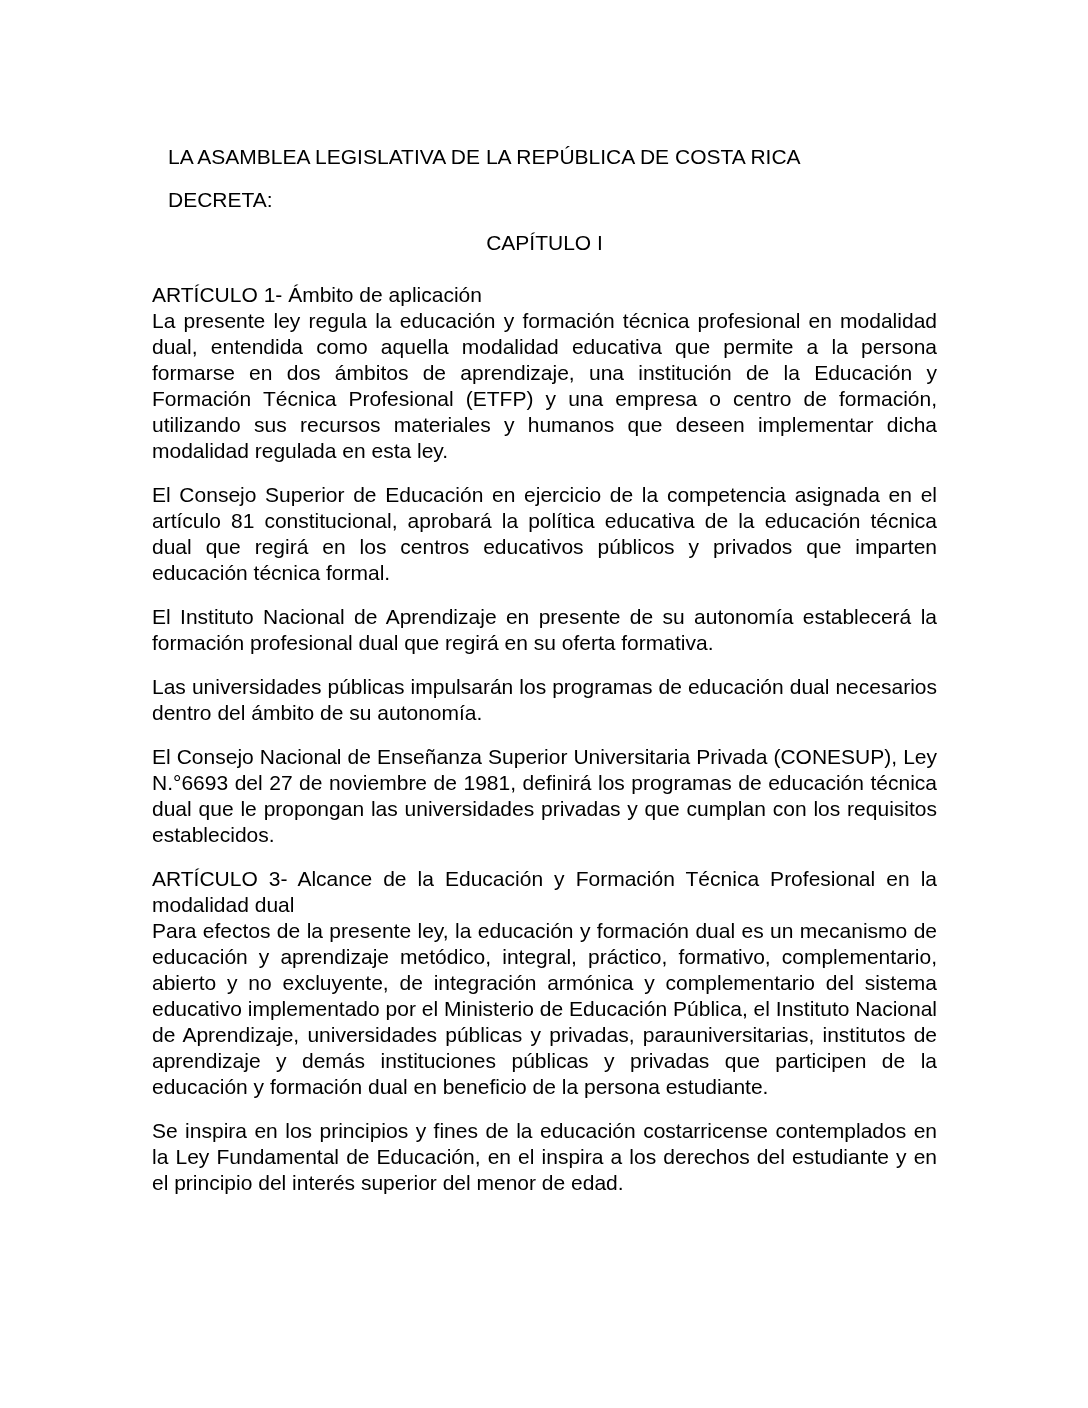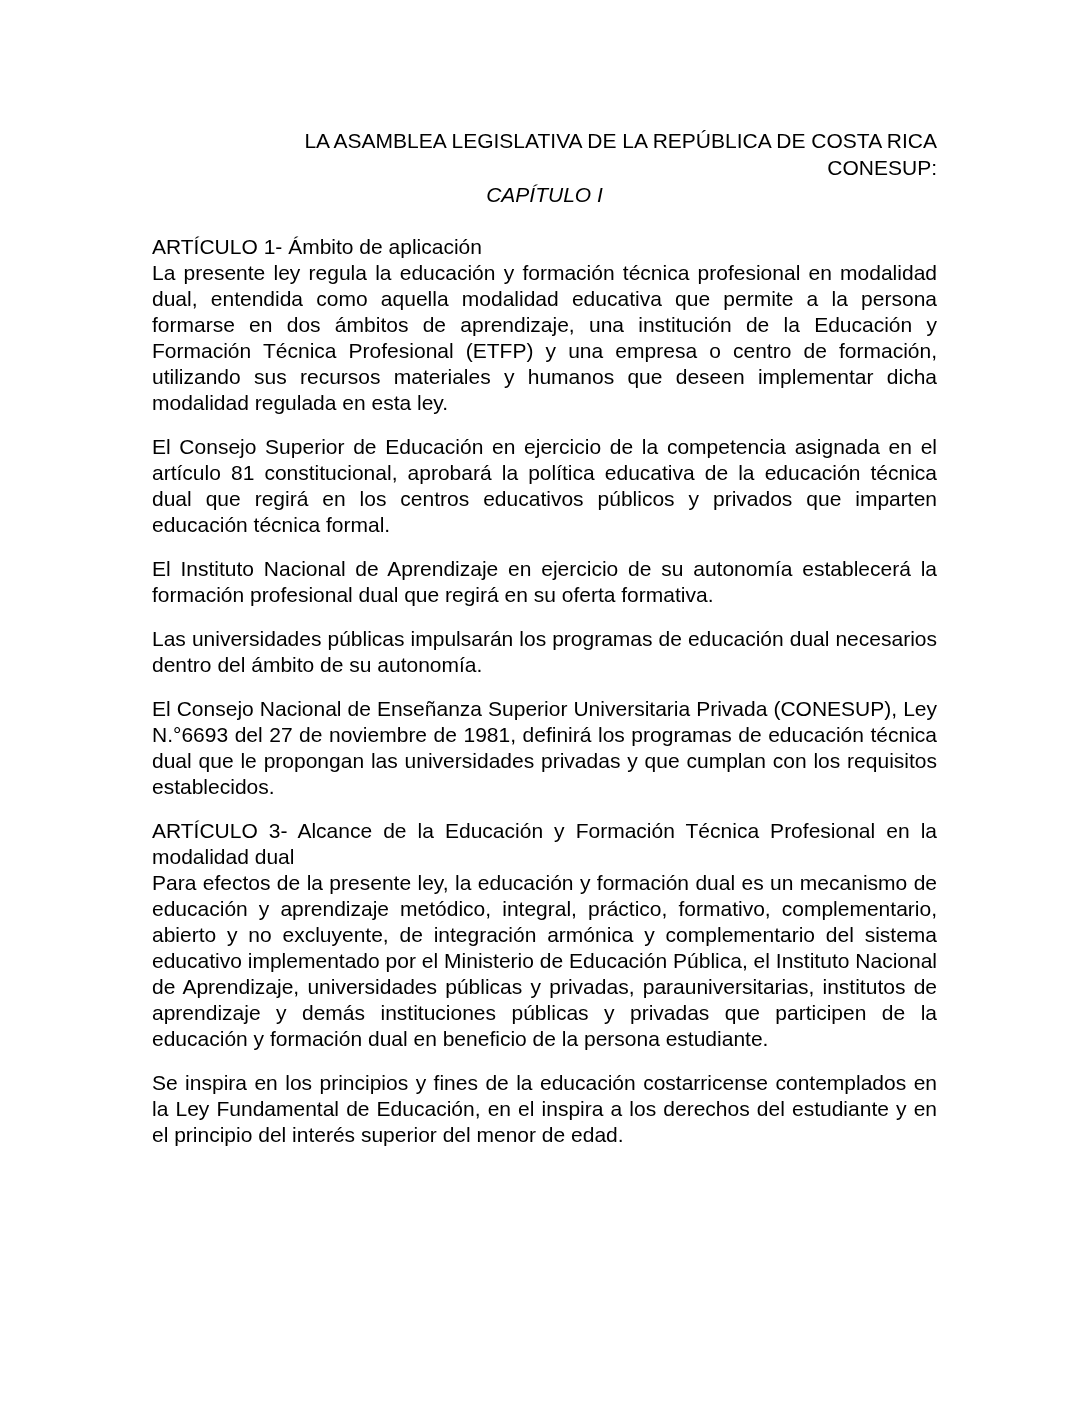--- a/index.html
+++ b/index.html
@@ -14,74 +14,73 @@
     box-sizing: border-box;
     background: #ffffff;
     color: #000000;
     font-family: "Liberation Sans", "DejaVu Sans", sans-serif;
     font-size: 21px;
     line-height: 26px;
     padding: 127px 151px 0 152px;
     overflow: hidden;
   }
   .doc-header p {
-    margin: 0;
-    text-align: right;
+    margin: 16px;
+    text-align: left;
     line-height: 27px;
   }
   .law-title {
     margin: 16px 0 23px 0;
     text-align: center;
     font-weight: bold;
     font-size: 21px;
     line-height: 27px;
   }
   .chapter {
     margin: 0 0 26px 0;
   }
   .chapter p {
     margin: 0;
     text-align: center;
     line-height: 27px;
-    font-style: italic;
   }
   .content p.para {
     margin: 0 0 18px 0;
     text-align: justify;
   }
   .art-heading {
     display: block;
     text-align: justify;
   }
 </style>
 </head>
 <body>
 
 <div class="page">
 
   <div class="doc-header">
     <p>LA ASAMBLEA LEGISLATIVA DE LA REPÚBLICA DE COSTA RICA</p>
-    <p>CONESUP:</p>
+    <p>DECRETA:</p>
   </div>
 
 
   <div class="chapter">
     <p>CAPÍTULO I</p>
   </div>
 
   <div class="content">
 
     <p class="para">
       <span class="art-heading">ARTÍCULO 1- Ámbito de aplicación</span>
       <span>La presente ley regula la educación y formación técnica profesional en modalidad dual, entendida como aquella modalidad educativa que permite a la persona formarse en dos ámbitos de aprendizaje, una institución de la Educación y Formación Técnica Profesional (ETFP) y una empresa o centro de formación, utilizando sus recursos materiales y humanos que deseen implementar dicha modalidad regulada en esta ley.</span>
     </p>
 
     <p class="para">El Consejo Superior de Educación en ejercicio de la competencia asignada en el artículo 81 constitucional, aprobará la política educativa de la educación técnica dual que regirá en los centros educativos públicos y privados que imparten educación técnica formal.</p>
 
-    <p class="para">El Instituto Nacional de Aprendizaje en ejercicio de su autonomía establecerá la formación profesional dual que regirá en su oferta formativa.</p>
+    <p class="para">El Instituto Nacional de Aprendizaje en presente de su autonomía establecerá la formación profesional dual que regirá en su oferta formativa.</p>
 
     <p class="para">Las universidades públicas impulsarán los programas de educación dual necesarios dentro del ámbito de su autonomía.</p>
 
     <p class="para">El Consejo Nacional de Enseñanza Superior Universitaria Privada (CONESUP), Ley N.°6693 del 27 de noviembre de 1981, definirá los programas de educación técnica dual que le propongan las universidades privadas y que cumplan con los requisitos establecidos.</p>
 
     <p class="para">
       <span class="art-heading">ARTÍCULO 3- Alcance de la Educación y Formación Técnica Profesional en la modalidad dual</span>
       <span>Para efectos de la presente ley, la educación y formación dual es un mecanismo de educación y aprendizaje metódico, integral, práctico, formativo, complementario, abierto y no excluyente, de integración armónica y complementario del sistema educativo implementado por el Ministerio de Educación Pública, el Instituto Nacional de Aprendizaje, universidades públicas y privadas, parauniversitarias, institutos de aprendizaje y demás instituciones públicas y privadas que participen de la educación y formación dual en beneficio de la persona estudiante.</span>
     </p>
 

